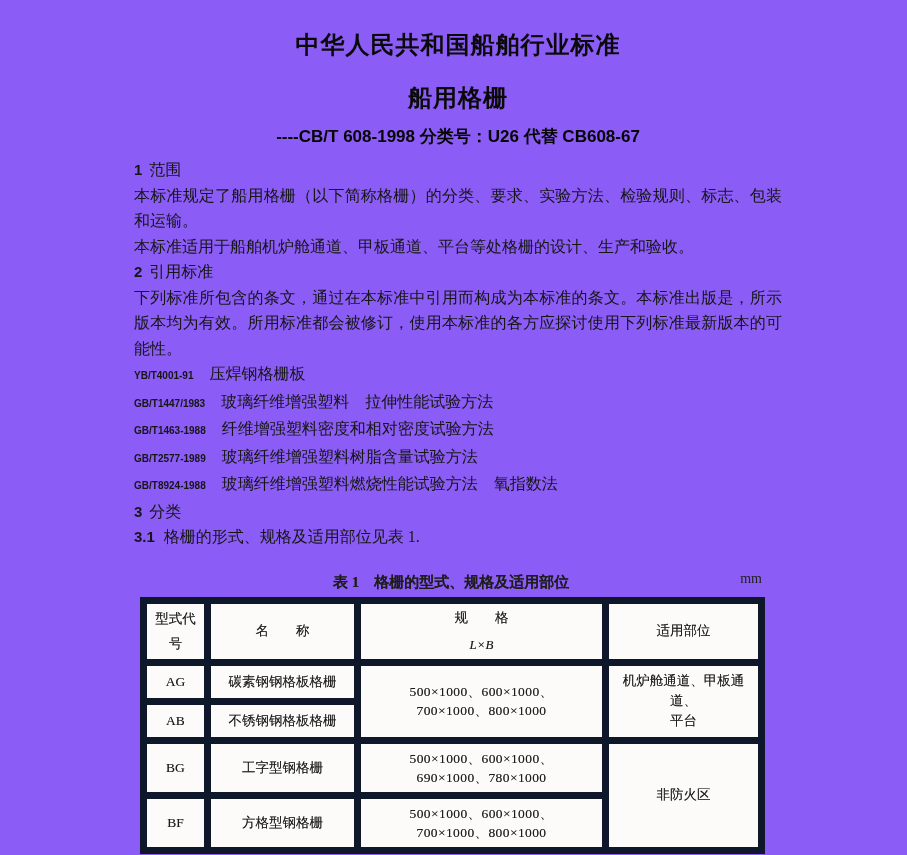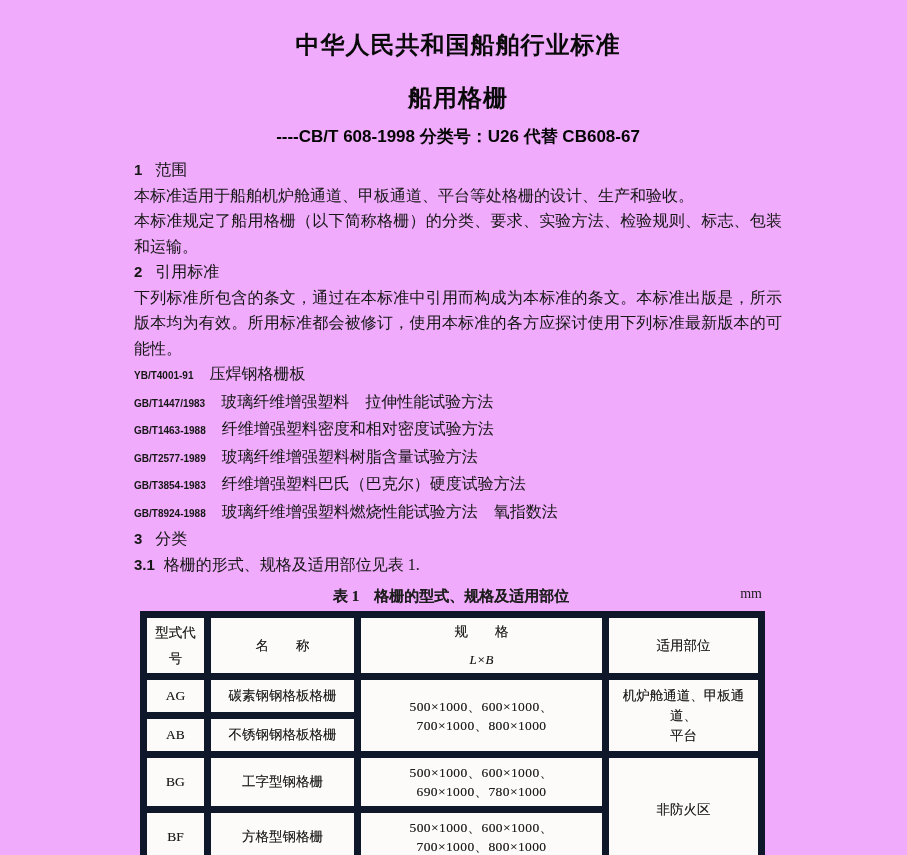--- a/index.html
+++ b/index.html
@@ -1,21 +1,21 @@
 <!DOCTYPE html>
 <html><head>
 <meta charset="utf-8">
 <style>
   html,body{margin:0;padding:0;}
   body{
     width:907px;height:855px;background:#ffffff;
     font-family:"Liberation Serif","DejaVu Serif",serif;
     color:#161616;
   }
-  .page{position:relative;width:907px;height:855px;background:#f0abfc;overflow:hidden;}
+  .page{position:relative;width:907px;height:855px;background:#8b5cf6;overflow:hidden;}
   .content{position:absolute;left:134px;top:0;width:648px;}
 
   
   .doc-title{
     margin:30px 0 0;text-align:center;
     font-family:"Liberation Sans","DejaVu Sans",sans-serif;
     font-weight:700;font-size:24px;line-height:30px;color:#0a0a0a;
     letter-spacing:1px;
   }
   .doc-subtitle{
@@ -30,30 +30,30 @@
     font-weight:700;font-size:17px;line-height:22px;color:#050505;
   }
 
   
   .body-text{margin-top:9px;font-size:16px;line-height:25.5px;}
   .line{white-space:nowrap;}
   .hnum,.cnum{
     font-family:"Liberation Sans","DejaVu Sans",sans-serif;
     font-weight:700;font-size:15px;
   }
-  .htext{margin-left:13px;}
+  .htext{margin-left:7px;}
   .ctext{margin-left:9px;}
   .para{margin:0;text-align:justify;text-justify:inter-ideograph;}
   .ref-item .code{
     font-family:"Liberation Sans","DejaVu Sans",sans-serif;
     font-weight:700;font-size:10px;margin-right:16px;
   }
 
   
-  .table-block{position:relative;margin:7px 0 0 6px;width:622px;}
+  .table-block{position:relative;margin:20px 0 0 6px;width:622px;}
   .caption-row{
     position:relative;height:22px;margin-bottom:5px;
     text-align:center;font-size:15px;font-weight:700;color:#1d1d1d;
     text-shadow:0 0 0.6px rgba(30,30,30,.6);
   }
   .caption-row .unit{
     position:absolute;right:0;bottom:0;
     font-weight:400;font-size:14px;text-shadow:none;color:#222;text-align:center;
   }
   table.t1{
@@ -83,43 +83,40 @@
 
     <div class="doc-title">中华人民共和国船舶行业标准</div>
     <div class="doc-subtitle">船用格栅</div>
     <div class="ref-line">----CB/T 608-1998 分类号：U26 代替 CB608-67</div>
 
     <div class="body-text">
 
       <div class="line">
         <span class="hnum">1</span><span class="htext">范围</span>
       </div>
+      <p class="para">本标准规定了船用格栅（以下简称格栅）的分类、要求、实验方法、检验规则、标志、包装和运输。</p>
       <p class="para">本标准适用于船舶机炉舱通道、甲板通道、平台等处格栅的设计、生产和验收。</p>
-      <p class="para">本标准规定了船用格栅（以下简称格栅）的分类、要求、实验方法、检验规则、标志、包装和运输。</p>
 
       <div class="line">
         <span class="hnum">2</span><span class="htext">引用标准</span>
       </div>
       <p class="para">下列标准所包含的条文，通过在本标准中引用而构成为本标准的条文。本标准出版是，所示版本均为有效。所用标准都会被修订，使用本标准的各方应探讨使用下列标准最新版本的可能性。</p>
 
       <div class="ref-list">
         <div class="ref-item line">
           <span class="code">YB/T4001-91</span><span class="title">压焊钢格栅板</span>
         </div>
         <div class="ref-item line">
           <span class="code">GB/T1447/1983</span><span class="title">玻璃纤维增强塑料　拉伸性能试验方法</span>
         </div>
         <div class="ref-item line">
           <span class="code">GB/T1463-1988</span><span class="title">纤维增强塑料密度和相对密度试验方法</span>
         </div>
         <div class="ref-item line">
           <span class="code">GB/T2577-1989</span><span class="title">玻璃纤维增强塑料树脂含量试验方法</span>
-        </div>
-        <div class="ref-item line">
-          <span class="code">GB/T3854-1983</span><span class="title">纤维增强塑料巴氏（巴克尔）硬度试验方法</span>
         </div>
         <div class="ref-item line">
           <span class="code">GB/T8924-1988</span><span class="title">玻璃纤维增强塑料燃烧性能试验方法　氧指数法</span>
         </div>
       </div>
 
       <div class="line">
         <span class="hnum">3</span><span class="htext">分类</span>
       </div>
       <div class="line">

